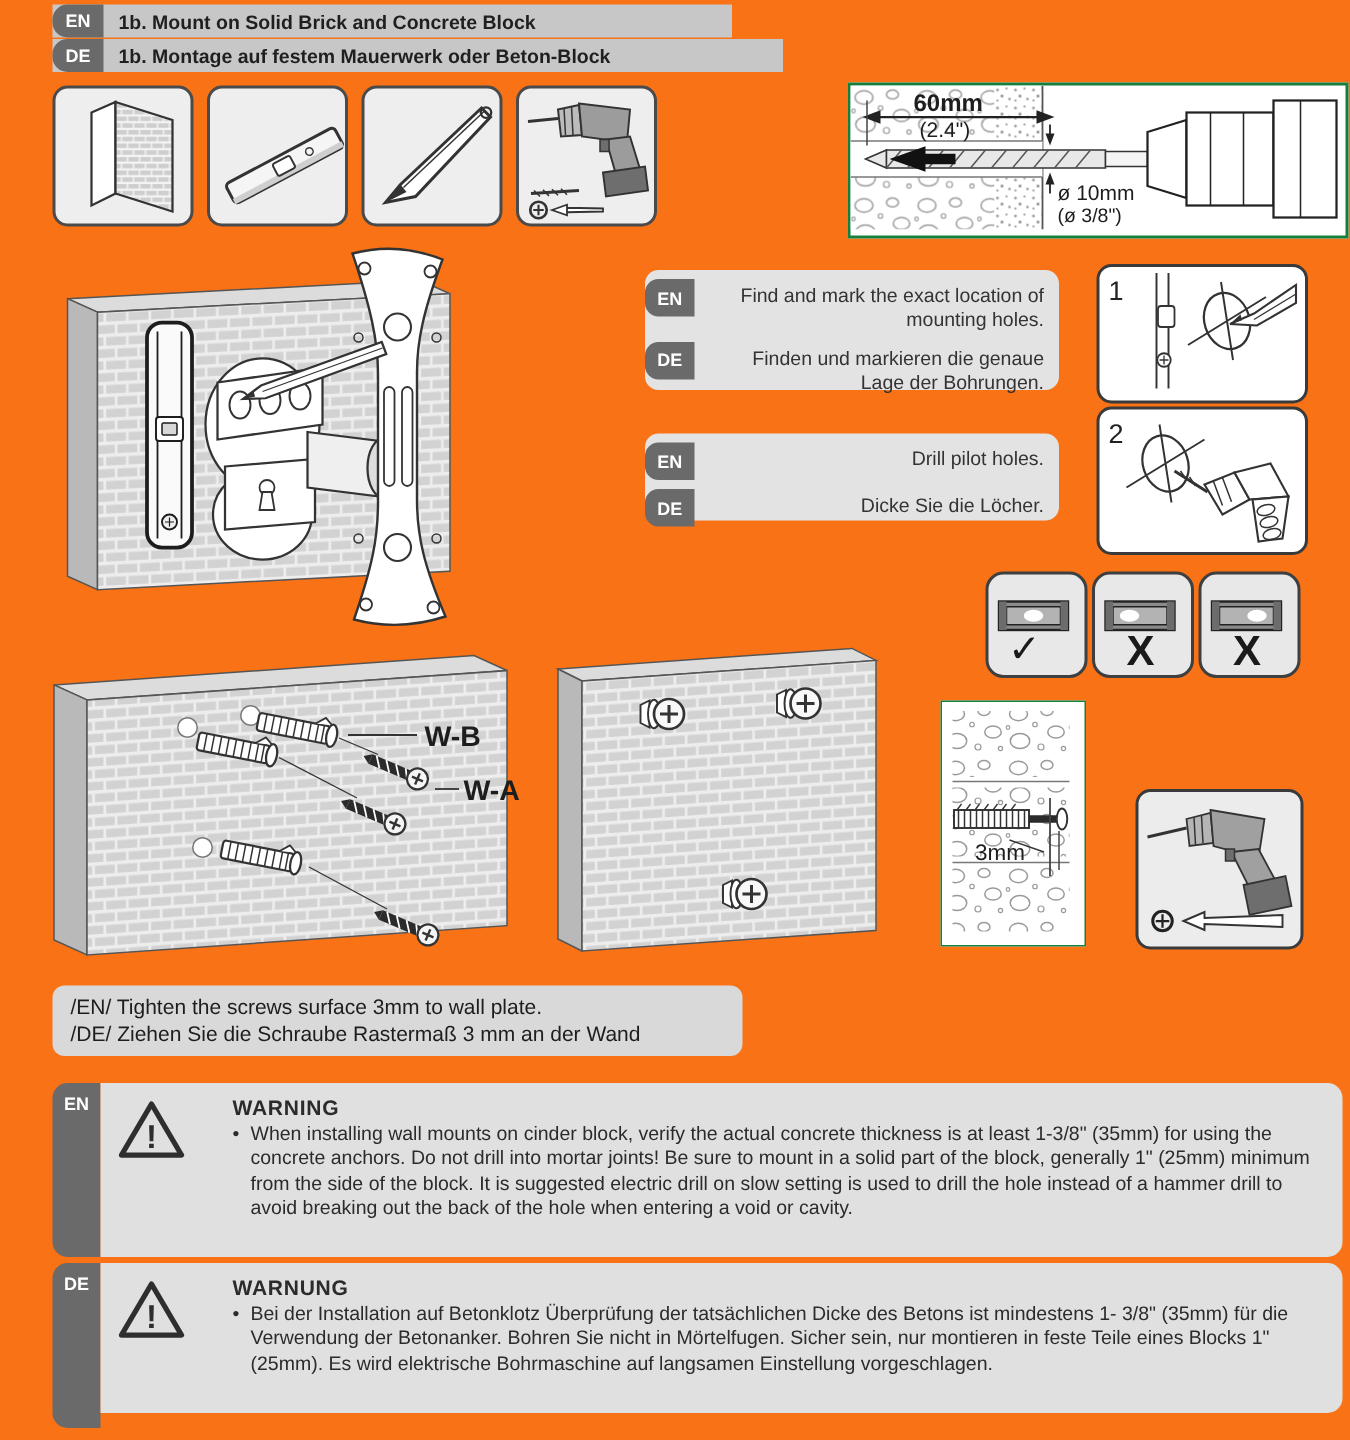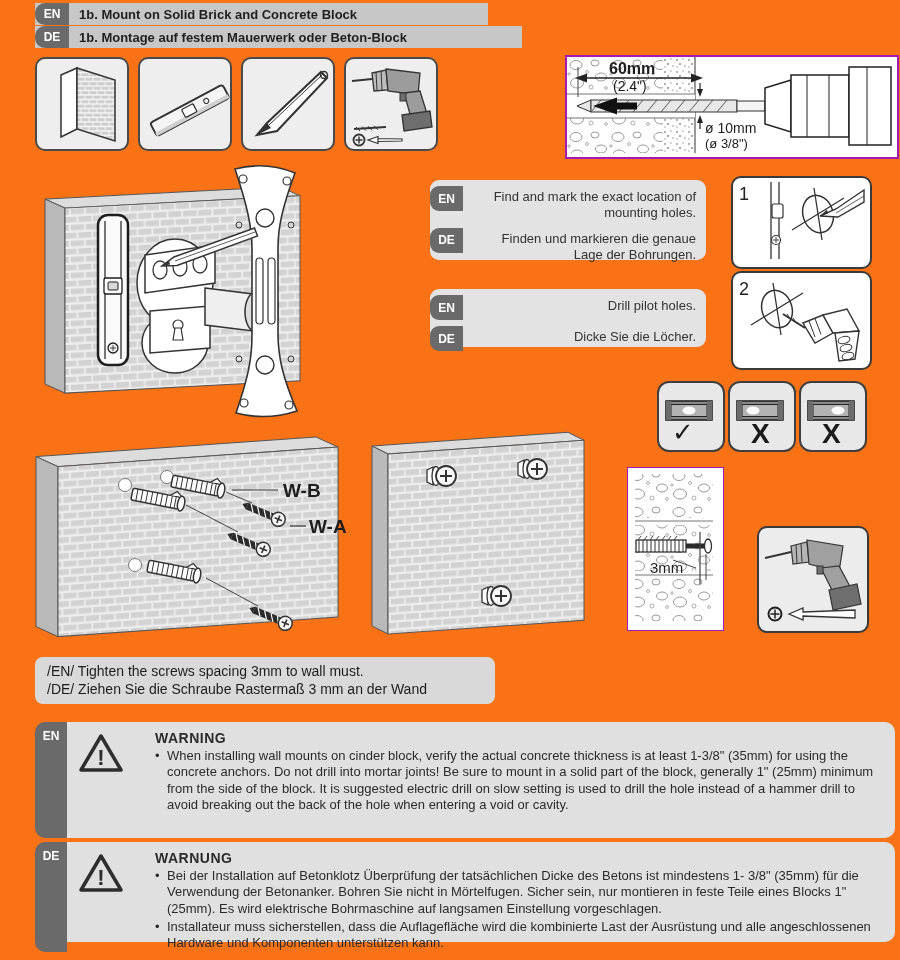--- a/index.html
+++ b/index.html
@@ -12,21 +12,21 @@
   
   .hbar{position:absolute;height:22px;background:#c7c7c7;display:flex;align-items:center;}
   .hbadge{width:34px;height:22px;background:#6a6a6a;border-radius:10px 0 0 10px;
           color:#fff;font-weight:bold;font-size:12px;display:flex;align-items:center;justify-content:center;flex:0 0 34px;}
   .htitle{font-weight:bold;font-size:13px;color:#1f1f1f;padding-left:10px;white-space:nowrap;}
 
   
   .toolbox{position:absolute;width:90px;height:90px;background:#eeeeee;border:2px solid #4a4a4a;border-radius:10px;top:57px;}
 
   
-  .frame{position:absolute;background:#fff;border:2px solid #a21caf;}
+  .frame{position:absolute;background:#fff;border:2px solid #15803d;}
   .rframe{position:absolute;background:#fff;border:2px solid #3a3a3a;border-radius:10px;}
 
   
   .instr{position:absolute;background:#e3e3e3;border-radius:9px;}
   .irow{display:flex;align-items:flex-start;margin-top:6px;}
   .ibadge{width:33px;height:25px;background:#6a6a6a;border-radius:9px 0 0 9px;color:#fff;
           font-weight:bold;font-size:12px;display:flex;align-items:center;justify-content:center;flex:0 0 33px;}
   .itext{font-size:13px;color:#333;padding:3px 10px 0 8px;line-height:1.25;text-align:right;}
 
   .levelbox{position:absolute;width:64px;height:67px;background:#e8e8e8;border:2px solid #3f3f3f;border-radius:12px;top:381px;}
@@ -399,21 +399,21 @@
       <polygon points="62,40 80,38 94,64 76,68" fill="#a0a0a0" stroke="#333" stroke-width="1.2"></polygon>
       <polygon points="70,62 98,56 102,76 74,82" fill="#6e6e6e" stroke="#333" stroke-width="1.2"></polygon>
       <rect x="58" y="38" width="6" height="8" fill="#6e6e6e" stroke="#333" stroke-width="1"></rect>
       <circle cx="16" cy="86" r="6.5" fill="none" stroke="#222" stroke-width="2"></circle>
       <path d="M11.5 86H20.5M16 81.5V90.5" stroke="#222" stroke-width="1.5"></path>
       <path d="M30,86 L44,80 L44,84 L96,82 L96,90 L44,88 L44,92 Z" fill="#fff" stroke="#333" stroke-width="1.3"></path>
     </svg>
   </div>
 
   <div class="notebar">
-    <div>/EN/ Tighten the screws spacing 3mm to wall must.</div>
+    <div>/EN/ Tighten the screws surface 3mm to wall plate.</div>
     <div>/DE/ Ziehen Sie die Schraube Rastermaß 3 mm an der Wand</div>
   </div>
 
   <div class="wtab" style="top:722px;height:116px;">
     <span>EN</span>
   </div>
   <div class="wbox" style="top:722px;height:116px;">
     <div class="wtitle">WARNING</div>
     <div class="wbullet">When installing wall mounts on cinder block, verify the actual concrete thickness is at least 1-3/8" (35mm) for using the concrete anchors. Do not drill into mortar joints! Be sure to mount in a solid part of the block, generally 1" (25mm) minimum from the side of the block. It is suggested electric drill on slow setting is used to drill the hole instead of a hammer drill to avoid breaking out the back of the hole when entering a void or cavity.</div>
   </div>
@@ -421,20 +421,19 @@
     <path d="M23,4 L43,38 L3,38 Z" fill="none" stroke="#2e2e2e" stroke-width="3.5" stroke-linejoin="round"></path>
     <text x="23" y="33" font-size="22" font-weight="bold" text-anchor="middle" fill="#2e2e2e">!</text>
   </svg>
 
   <div class="wtab" style="top:842px;height:110px;">
     <span>DE</span>
   </div>
   <div class="wbox" style="top:842px;height:100px;">
     <div class="wtitle">WARNUNG</div>
     <div class="wbullet">Bei der Installation auf Betonklotz Überprüfung der tatsächlichen Dicke des Betons ist mindestens 1- 3/8" (35mm) für die Verwendung der Betonanker. Bohren Sie nicht in Mörtelfugen. Sicher sein, nur montieren in feste Teile eines Blocks 1" (25mm). Es wird elektrische Bohrmaschine auf langsamen Einstellung vorgeschlagen.</div>
-    <div class="wbullet">Installateur muss sicherstellen, dass die Auflagefläche wird die kombinierte Last der Ausrüstung und alle angeschlossenen Hardware und Komponenten unterstützen kann.</div>
   </div>
   <svg class="wtri" style="top:852px;" width="46" height="42" viewBox="0 0 46 42">
     <path d="M23,4 L43,38 L3,38 Z" fill="none" stroke="#2e2e2e" stroke-width="3.5" stroke-linejoin="round"></path>
     <text x="23" y="33" font-size="22" font-weight="bold" text-anchor="middle" fill="#2e2e2e">!</text>
   </svg>
 
 </div>
 
 </body></html>

